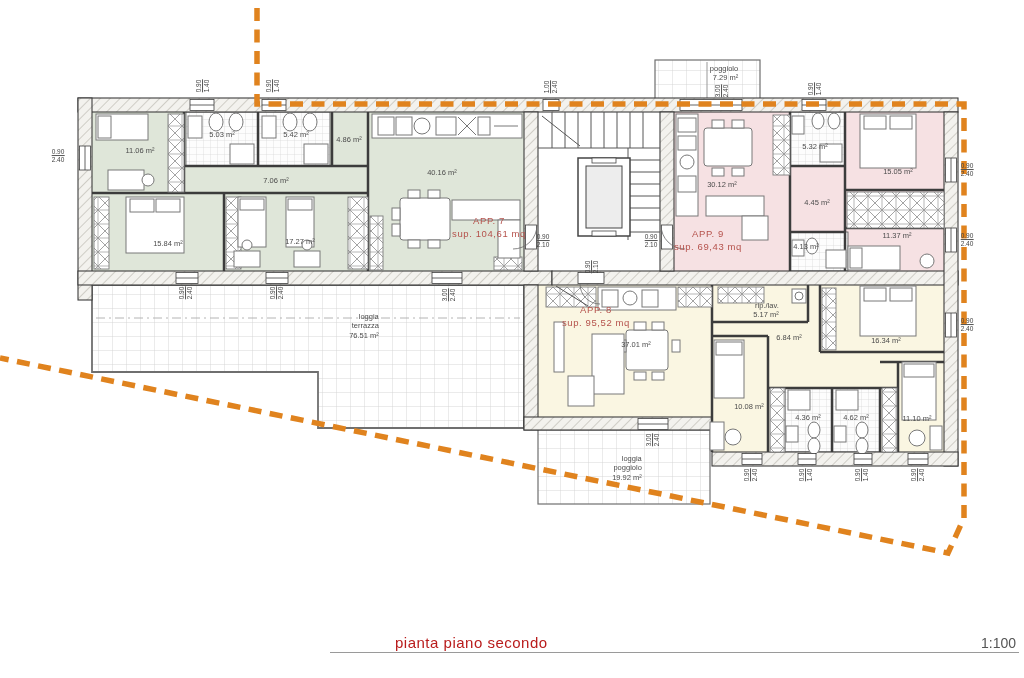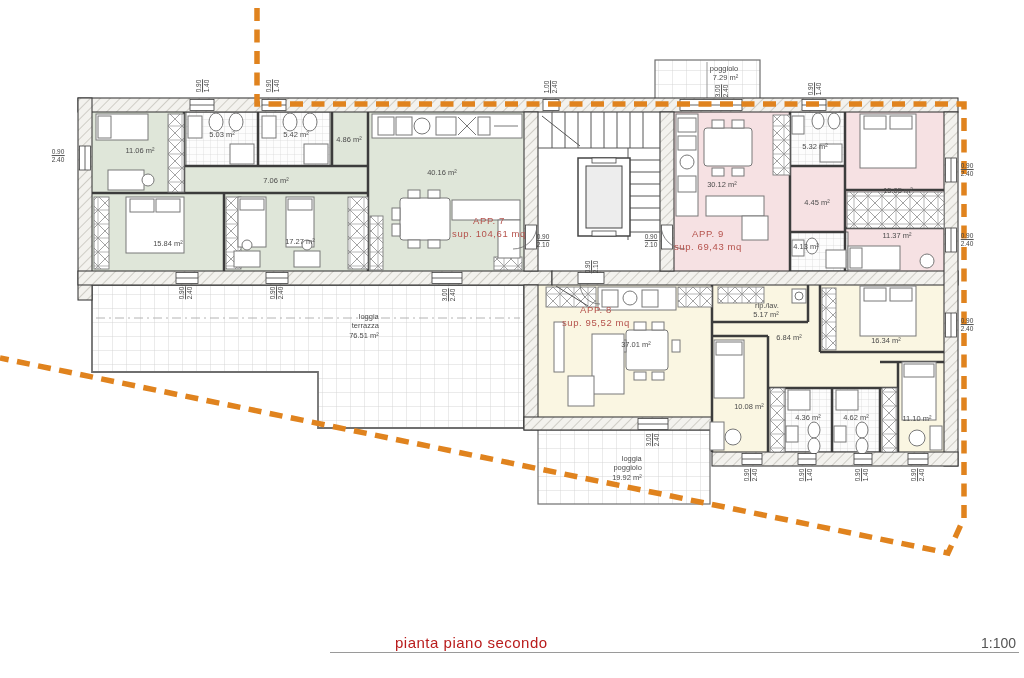--- a/index.html
+++ b/index.html
@@ -310,21 +310,21 @@
 <div class="lbl" style="left:140px;top:151px">11.06 m²</div>
 <div class="lbl" style="left:222px;top:135px">5.03 m²</div>
 <div class="lbl" style="left:296px;top:135px">5.42 m²</div>
 <div class="lbl" style="left:349px;top:140px">4.86 m²</div>
 <div class="lbl" style="left:276px;top:181px">7.06 m²</div>
 <div class="lbl" style="left:442px;top:173px">40.16 m²</div>
 <div class="lbl" style="left:168px;top:244px">15.84 m²</div>
 <div class="lbl" style="left:300px;top:242px">17.27 m²</div>
 <div class="lbl" style="left:722px;top:185px">30.12 m²</div>
 <div class="lbl" style="left:815px;top:147px">5.32 m²</div>
-<div class="lbl" style="left:898px;top:191px">15.05 m²</div>
+<div class="lbl" style="left:898px;top:172px">15.05 m²</div>
 <div class="lbl" style="left:817px;top:203px">4.45 m²</div>
 <div class="lbl" style="left:897px;top:236px">11.37 m²</div>
 <div class="lbl" style="left:806px;top:247px">4.13 m²</div>
 <div class="lbl" style="left:636px;top:345px">37.01 m²</div>
 <div class="lbl" style="left:766px;top:310px">rip./lav.
 5.17 m²</div>
 <div class="lbl" style="left:789px;top:338px">6.84 m²</div>
 <div class="lbl" style="left:886px;top:341px">16.34 m²</div>
 <div class="lbl" style="left:749px;top:407px">10.08 m²</div>
 <div class="lbl" style="left:808px;top:418px">4.36 m²</div>

